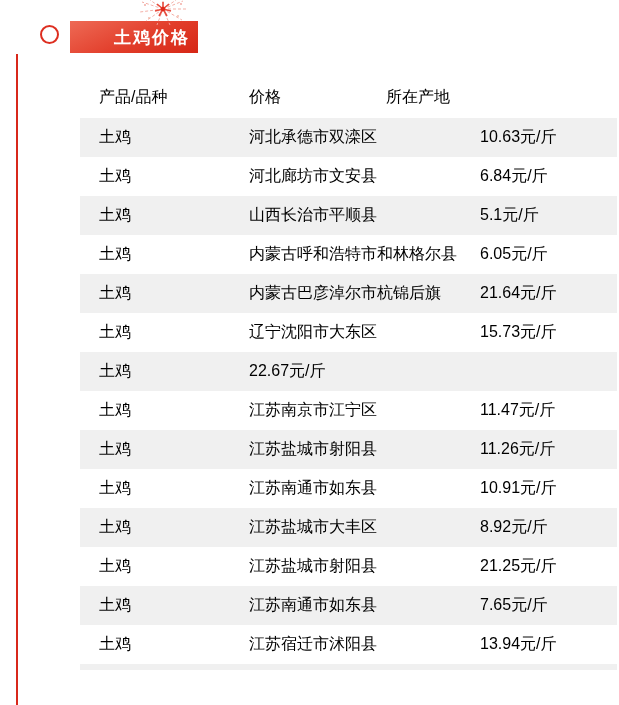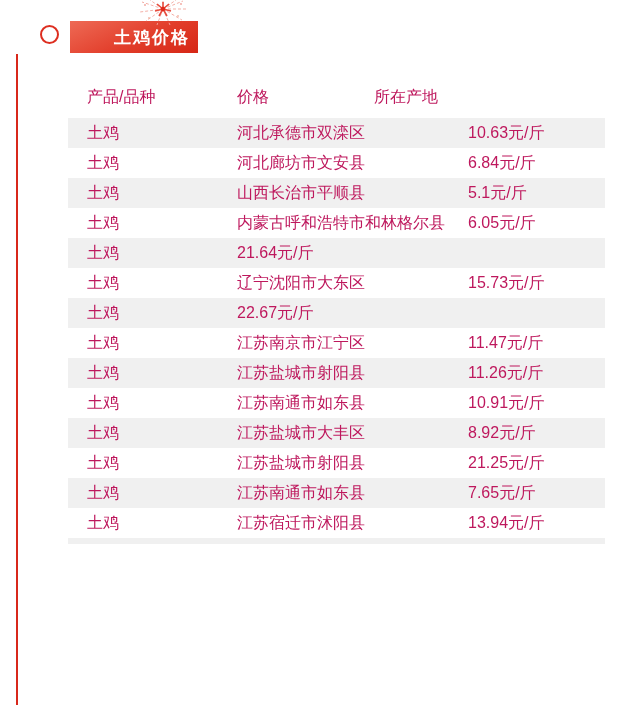--- a/index.html
+++ b/index.html
@@ -32,26 +32,26 @@
   .banner-text {
     color: #ffffff; font-size: 17px; font-weight: bold;
     letter-spacing: 2px; line-height: 1; white-space: nowrap; margin-left: 24px;
   }
   .firework {
     position: absolute; left: 137px; top: 0; pointer-events: none;
   }
 
   
   .price-table {
-    position: absolute; left: 68px; top: 76px; width: 537px;
-    font-size: 16px; color: #be185d;
+    position: absolute; left: 80px; top: 76px; width: 537px;
+    font-size: 16px; color: #000000;
   }
   .trow, .thead {
     display: flex; align-items: center;
-    height: 30px; width: 100%;
+    height: 39px; width: 100%;
   }
   .thead { height: 42px; background: #ffffff; }
   .trow.alt { background: #f0f0f0; }
   .cell { white-space: nowrap; overflow: hidden; }
   .cell.c1 { width: 169px; padding-left: 19px; }
   .cell.c2 { width: 231px; }
   .cell.c3 { flex: 1; }
   .row-partial { width: 100%; height: 6px; background: #f0f0f0; }
 </style>
 </head>
@@ -118,20 +118,21 @@
     <div class="cell c2">山西长治市平顺县</div>
     <div class="cell c3">5.1元/斤</div>
   </div>
         <div class="trow">
     <div class="cell c1">土鸡</div>
     <div class="cell c2">内蒙古呼和浩特市和林格尔县</div>
     <div class="cell c3">6.05元/斤</div>
   </div>
         <div class="trow alt">
     <div class="cell c1">土鸡</div>
+    <div class="cell c2">内蒙古巴彦淖尔市杭锦后旗</div>
     <div class="cell c3">21.64元/斤</div>
   </div>
         <div class="trow">
     <div class="cell c1">土鸡</div>
     <div class="cell c2">辽宁沈阳市大东区</div>
     <div class="cell c3">15.73元/斤</div>
   </div>
         <div class="trow alt">
     <div class="cell c1">土鸡</div>
     <div class="cell c3">22.67元/斤</div>

